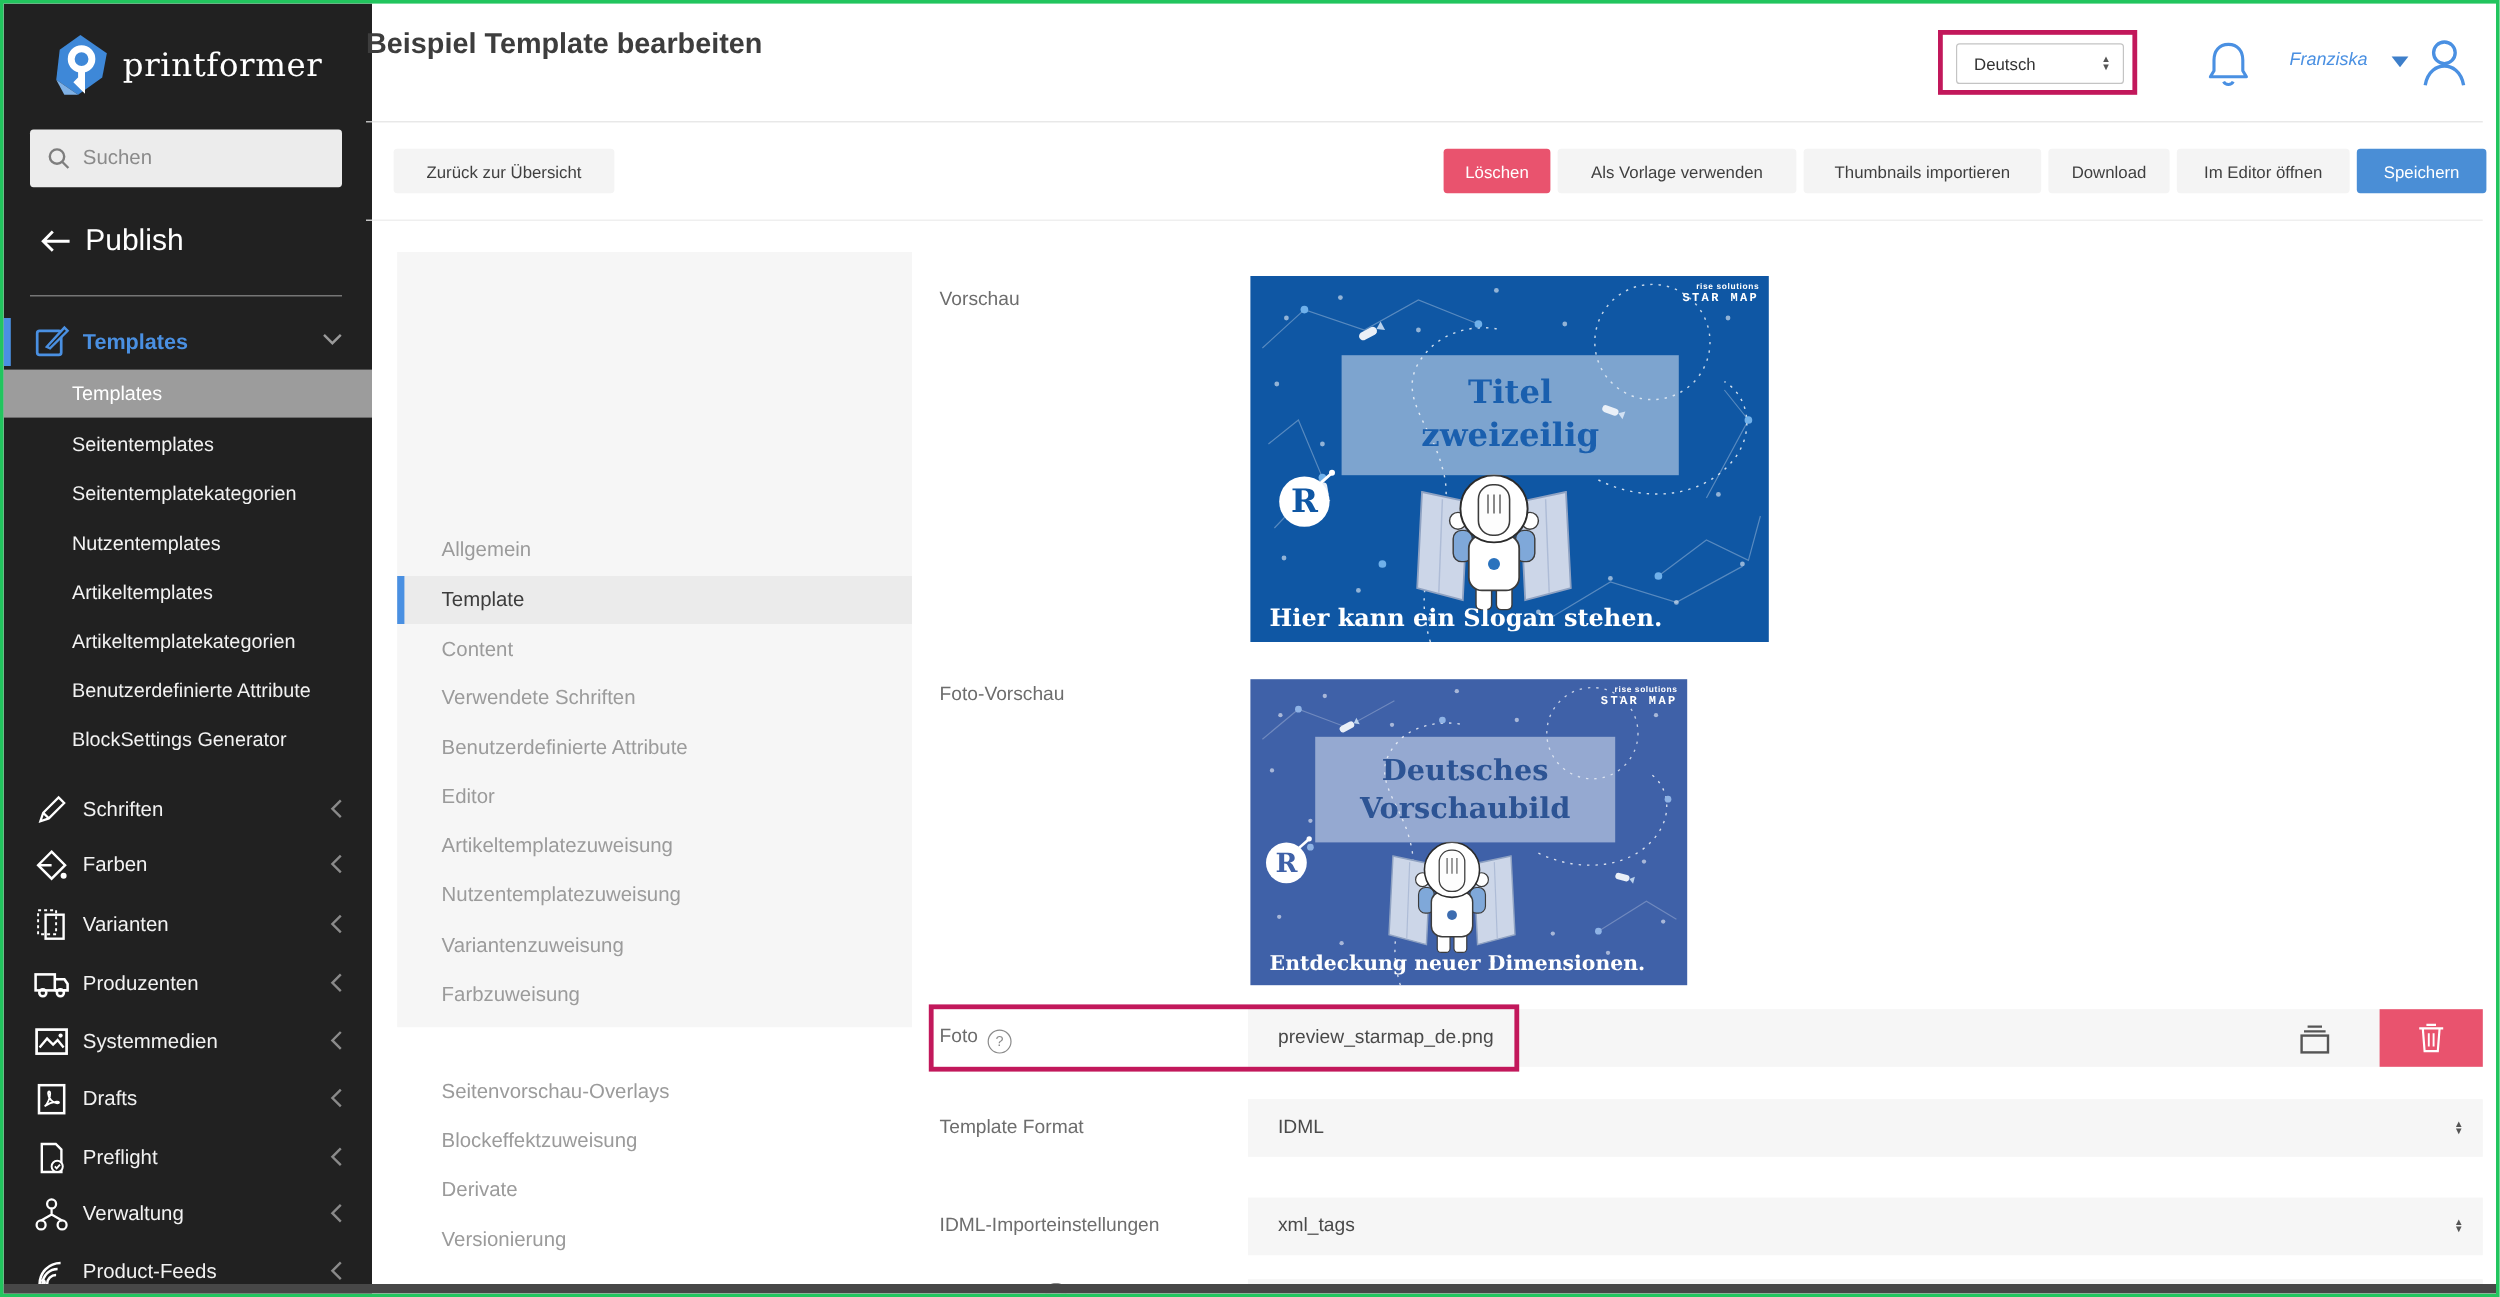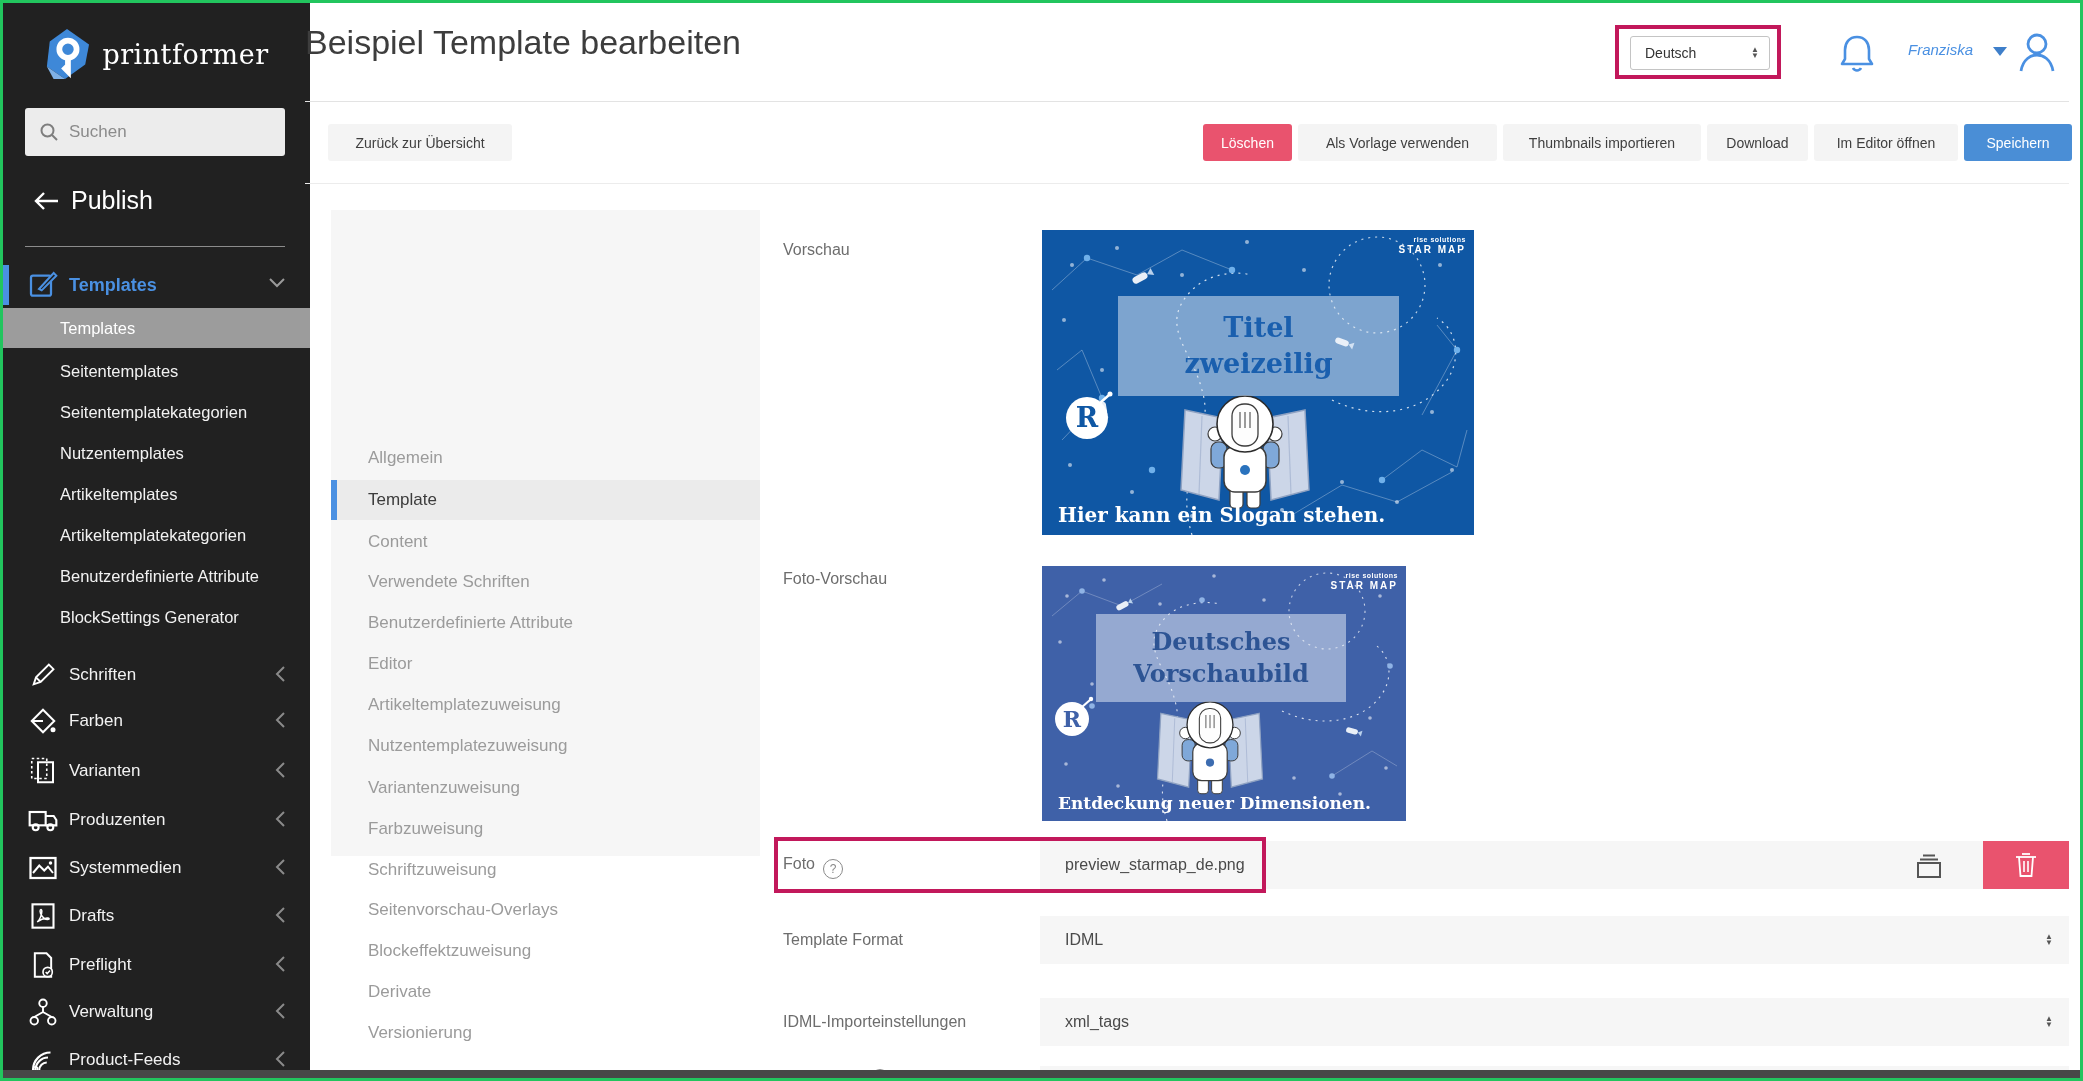--- a/index.html
+++ b/index.html
@@ -21,21 +21,21 @@
   .sb-group-label { position:absolute; left:66px; top:0; line-height:40px; color:#4a90e2; font-size:18px; font-weight:600; }
   .sb-chev { position:absolute; right:24px; top:12px; }
   .sb-sub { position:absolute; left:0; width:307px; height:40px; line-height:40px; padding-left:57px; color:#f2f2f2; font-size:16.5px; font-weight:500; }
   .sb-sub.active { background:#9c9c9c; color:#ffffff; }
   .sb-mod { position:absolute; left:0; width:307px; height:48px; }
   .sb-mod .mi { position:absolute; left:22px; top:6px; width:36px; height:36px; display:flex; align-items:center; justify-content:center; }
   .sb-mod .ml { position:absolute; left:66px; top:0; line-height:48px; color:#f2f2f2; font-size:17px; font-weight:500; }
   .sb-mod .mc { position:absolute; right:24px; top:14px; }
 
   
-  .page-title { position:absolute; left:302px; top:20px; font-size:34px; font-weight:400; color:#3d3d3d; }
+  .page-title { position:absolute; left:302px; top:20px; font-size:24px; font-weight:700; color:#3d3d3d; }
   .hdr-divider { position:absolute; left:302px; top:98px; width:1764px; border-top:1px solid #e3e3e3; }
   .lang-annot { position:absolute; left:1612px; top:22px; width:166px; height:54px; border:4px solid #c2185b; }
   .lang-select { position:absolute; left:1627px; top:33px; width:140px; height:34px; background:#fff; border:1px solid #c4c4c4; border-radius:3px; display:flex; align-items:center; justify-content:space-between; padding:0 10px 0 14px; }
   .lang-select span.txt { font-size:14px; color:#333; }
   .stepper { display:flex; flex-direction:column; align-items:center; line-height:6px; }
   .stepper i { font-style:normal; font-size:8px; color:#555; }
   .bell { position:absolute; left:1833px; top:28px; }
   .user-name { position:absolute; left:1905px; top:38px; color:#4a90e2; font-size:15px; font-weight:500;font-style:italic; }
   .user-caret { position:absolute; left:1990px; top:44px; width:0; height:0; border-left:7px solid transparent; border-right:7px solid transparent; border-top:9px solid #3e7fca; }
   .user-icon { position:absolute; left:2012px; top:26px; }
@@ -58,21 +58,21 @@
   .fvalue .grow { flex:1; }
   .help { display:inline-flex; width:20px; height:20px; border:1.5px solid #8a8a8a; border-radius:50%; color:#8a8a8a; font-size:12px; align-items:center; justify-content:center; margin-left:8px; vertical-align:-4px; }
   .photo-annot { position:absolute; left:771px; top:834px; width:492px; height:56px; border:4px solid #c2185b; }
   .del-btn { position:absolute; left:1980px; top:838px; width:86px; height:48px; background:#e9536e; display:flex; align-items:center; justify-content:center; }
   .archive-btn { position:absolute; left:1912px; top:850px; width:30px; height:26px; }
 
   
   .preview { position:absolute; overflow:hidden; }
   .pv-brand { position:absolute; right:8px; top:6px; text-align:right; color:#fff; line-height:1.15; }
   .pv-brand .l1 { font-size:7px; font-weight:bold; letter-spacing:.5px; }
-  .pv-brand .l2 { font-size:10px; font-weight:bold; letter-spacing:2px; }
+  .pv-brand .l2 { font-size:10px; font-weight:bold; letter-spacing:2px;font-family:Liberation Mono, monospace; }
   .pv-titlebox { position:absolute; background:rgba(235,241,250,.5); display:flex; flex-direction:column; align-items:center; justify-content:center; font-family:"DejaVu Serif", serif; font-weight:bold; }
   .pv-slogan { position:absolute; left:16px; color:#fff; font-family:"DejaVu Serif", serif; font-weight:bold; }
 </style>
 </head>
 <body>
 
 <div class="frame">
 
   <div class="sidebar">
     <div class="brand">
@@ -277,21 +277,20 @@
     <div class="pn-item" style="top:228px">Allgemein</div>
     <div class="pn-item active" style="top:270px"><div class="pn-bar"></div><span>Template</span></div>
     <div class="pn-item" style="top:312px">Content</div>
     <div class="pn-item" style="top:352px">Verwendete Schriften</div>
     <div class="pn-item" style="top:393px">Benutzerdefinierte Attribute</div>
     <div class="pn-item" style="top:434px">Editor</div>
     <div class="pn-item" style="top:475px">Artikeltemplatezuweisung</div>
     <div class="pn-item" style="top:516px">Nutzentemplatezuweisung</div>
     <div class="pn-item" style="top:558px">Variantenzuweisung</div>
     <div class="pn-item" style="top:599px">Farbzuweisung</div>
-    <div class="pn-item" style="top:640px">Schriftzuweisung</div>
     <div class="pn-item" style="top:680px">Seitenvorschau-Overlays</div>
     <div class="pn-item" style="top:721px">Blockeffektzuweisung</div>
     <div class="pn-item" style="top:762px">Derivate</div>
     <div class="pn-item" style="top:803px">Versionierung</div>
   </div>
 
   <span class="flabel" style="top:238px">Vorschau</span>
   <span class="flabel" style="top:567px">Foto-Vorschau</span>
 
   <div class="preview" style="left:1039px; top:227px; width:432px; height:305px; background:#0f57a4;">

